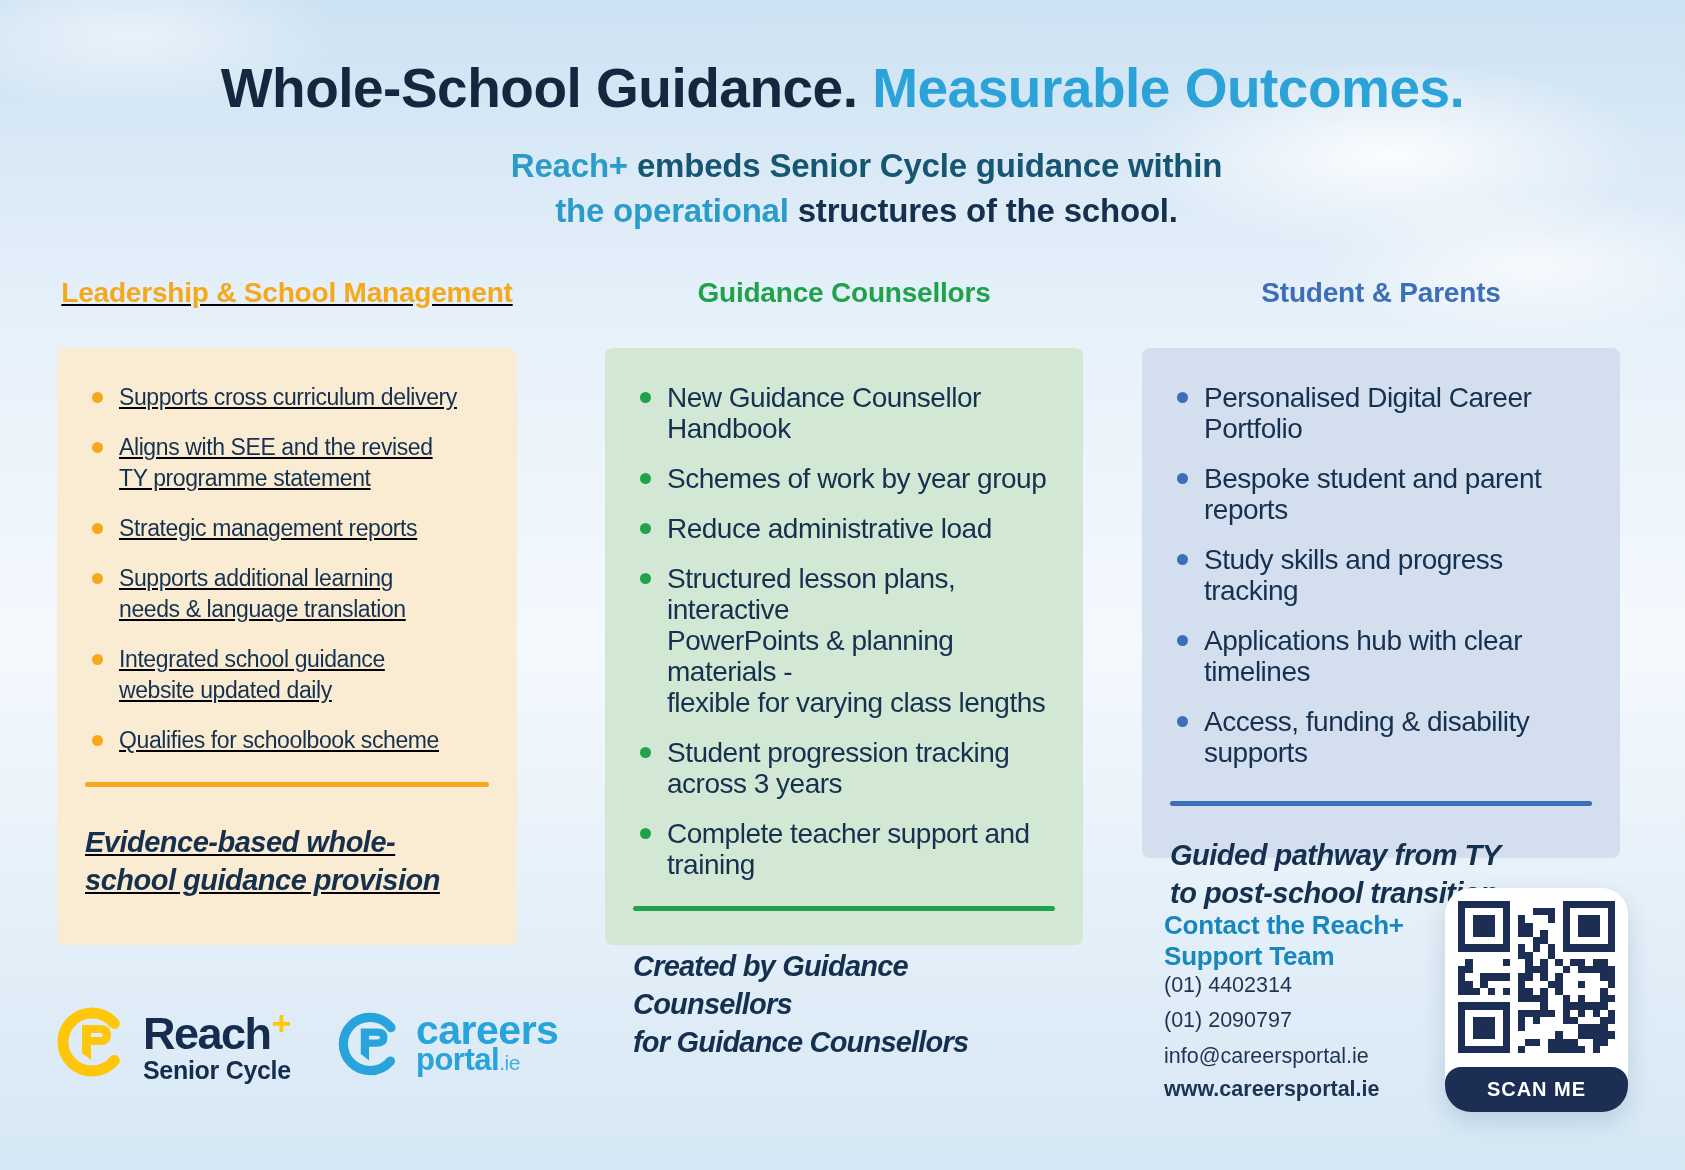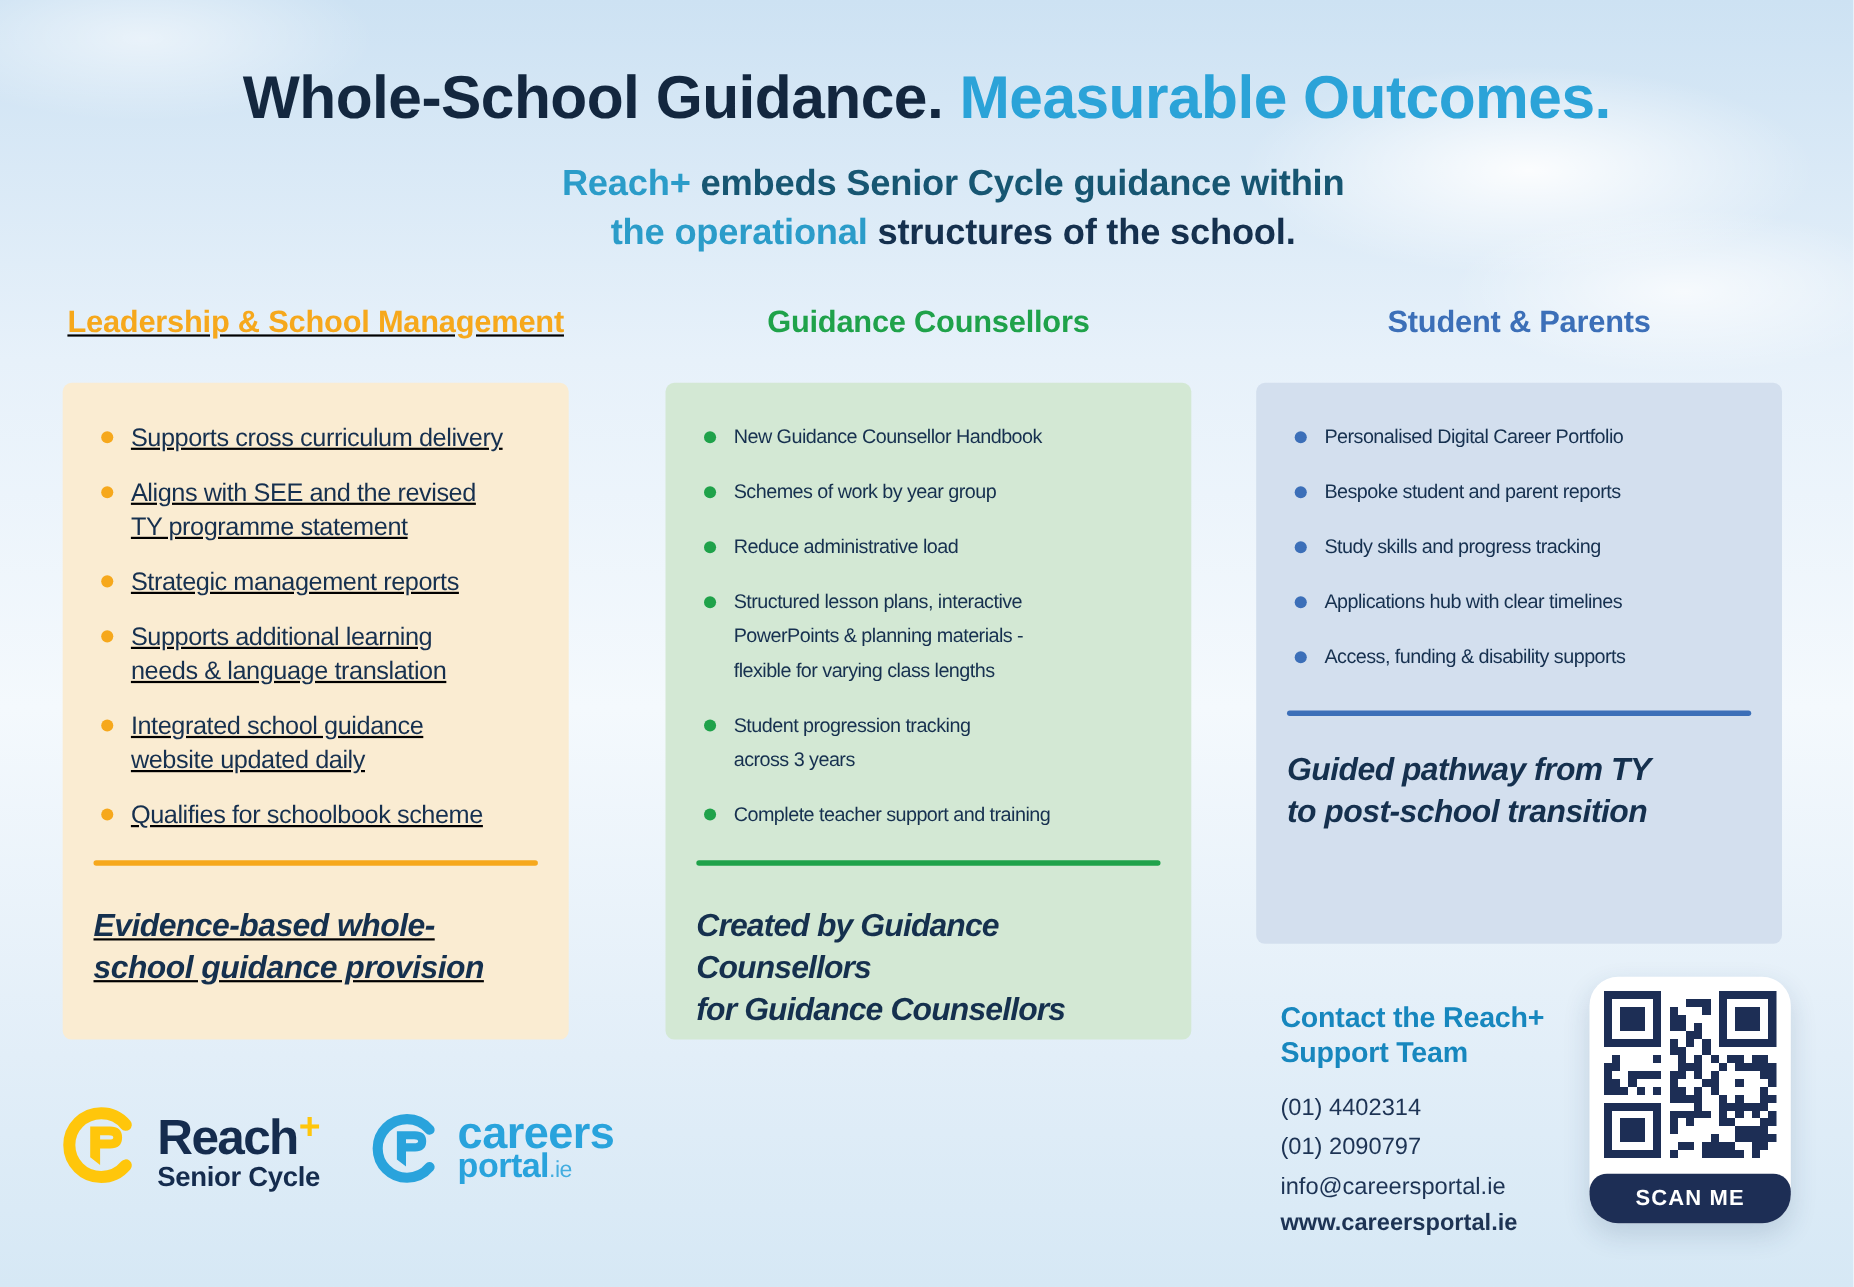--- a/index.html
+++ b/index.html
@@ -43,41 +43,41 @@
   .col2 h2{color:var(--green);}
   .col3 h2{color:var(--blue);}
   .card{box-sizing:border-box;border-radius:8px;padding:34px 28px 17px;}
   .col1 .card{background:var(--cream);height:597px;}
   .col2 .card{background:var(--green-bg);height:597px;}
   .col3 .card{background:var(--blue-bg);height:510px;}
 
   .card ul{list-style:none;margin:0;padding:0;}
   .card li{position:relative;padding-left:34px;margin-bottom:19px;color:var(--navy);
     font-size:23px;line-height:31px;letter-spacing:-0.4px;white-space:pre-line;}
-  .col2 .card li,.col3 .card li{font-size:18px;letter-spacing:-0.5px;}
+  .col2 .card li,.col3 .card li{font-size:28px;letter-spacing:-0.5px;}
   .card li::before{content:"";position:absolute;left:7px;top:10px;width:11px;height:11px;border-radius:50%;}
   .col1 .card li::before{background:var(--orange);}
   .col2 .card li::before{background:var(--green);}
   .col3 .card li::before{background:var(--blue);}
 
   .divider{height:5px;border-radius:3px;margin-top:26px;}
   .col1 .divider{background:var(--orange);}
   .col2 .divider{background:var(--green);}
   .col3 .divider{background:var(--blue);margin-top:33px;}
 
   .footer-note{margin:36px 0 0;font-weight:bold;font-style:italic;color:var(--subtitle-dark2);
     font-size:29px;line-height:38px;letter-spacing:-0.5px;white-space:pre-line;}
   .col2 .footer-note{letter-spacing:-0.8px;}
   .col3 .footer-note{margin-top:30px;}
 
   .contact{position:absolute;left:1164px;top:910px;width:270px;}
   .contact h3{margin:0;color:var(--contact-blue);font-size:26px;line-height:31px;
     font-weight:bold;white-space:pre-line;letter-spacing:-0.2px;}
   .contact p{margin:0;color:#1D3354;font-size:21.5px;line-height:26px;}
-  .contact .ph1{margin-top:22px;}
+  .contact .ph1{}
   .contact .ph2{margin-top:9px;}
   .contact .em{margin-top:10px;}
   .contact .site{margin-top:7px;font-weight:bold;}
 
   .qr-card{position:absolute;left:1445px;top:888px;width:183px;height:224px;background:#fff;
     border-radius:26px;box-shadow:0 10px 24px rgba(30,60,100,.16);}
   .qr-box{position:absolute;left:13px;top:13px;width:157px;height:152px;}
   .qr-band{position:absolute;left:0;right:0;bottom:0;height:45px;background:var(--qr-navy);
     border-radius:16px 16px 26px 26px;display:flex;align-items:center;justify-content:center;}
   .qr-band span{color:#fff;font-size:20px;font-weight:bold;letter-spacing:1px;}

